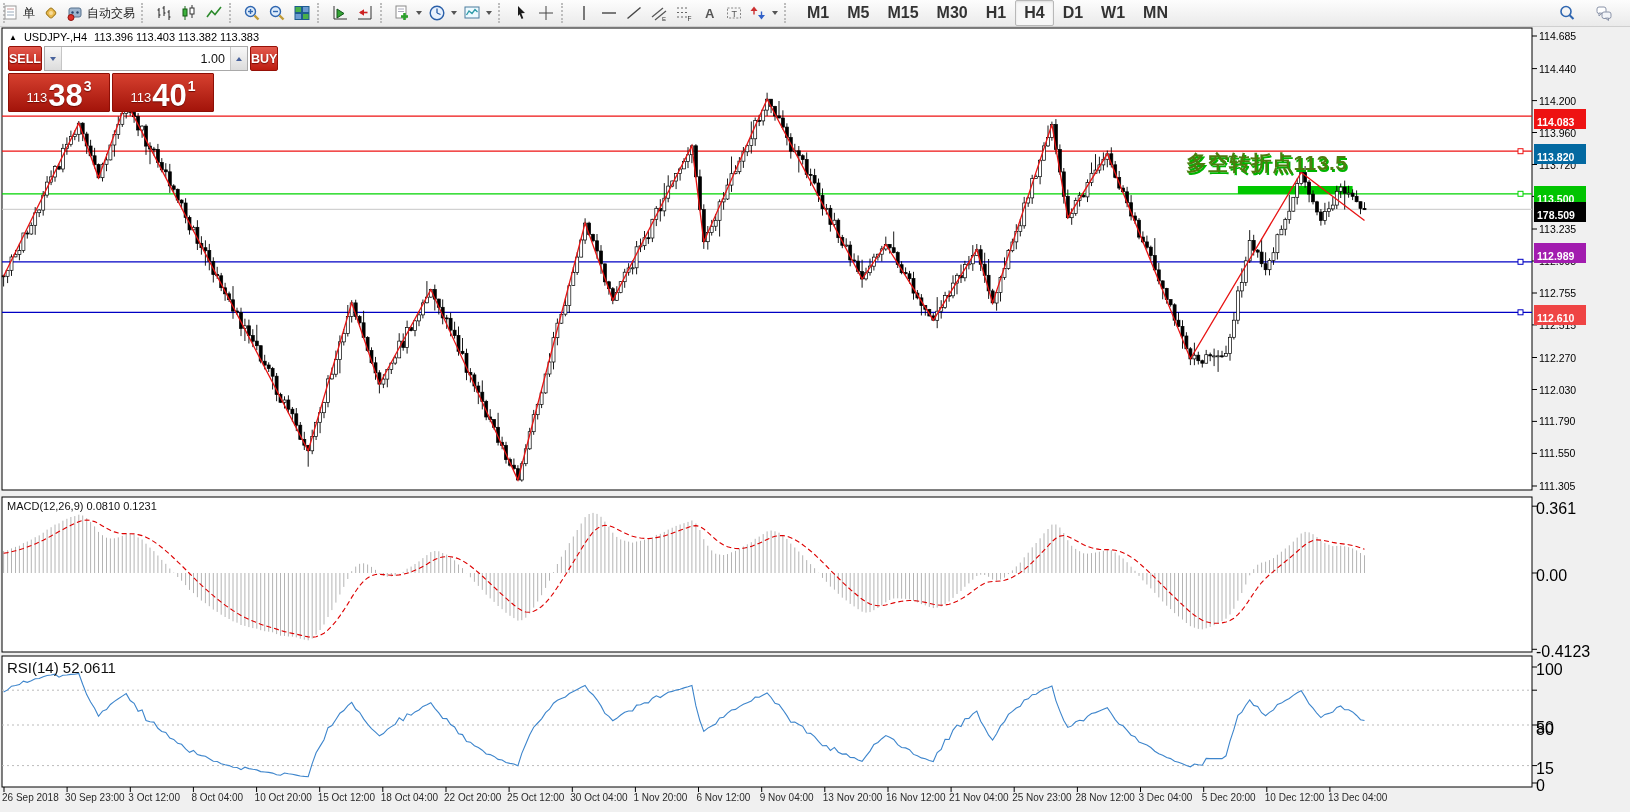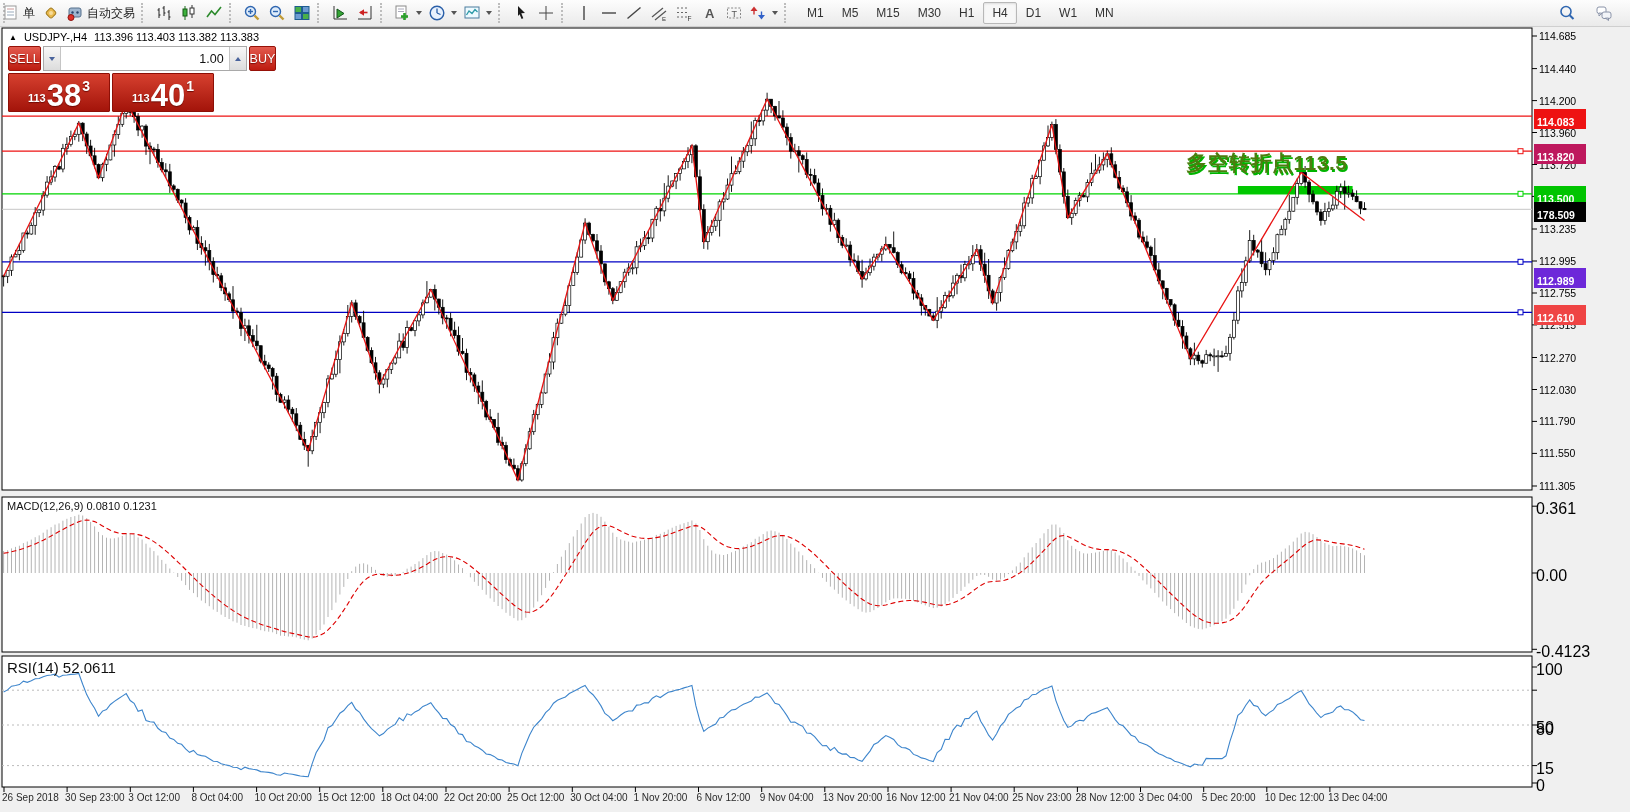--- a/index.html
+++ b/index.html
@@ -6,41 +6,41 @@
 html,body{margin:0;padding:0;width:1630px;height:812px;overflow:hidden;
   font-family:"Liberation Sans",sans-serif;background:#f0f0f0}
 #root{position:relative;width:1630px;height:812px}
 #toolbar{position:absolute;left:0;top:0;width:1630px;height:27px;display:flex;align-items:center;
   background:linear-gradient(#fdfdfd,#eaeaea);border-bottom:1px solid #cfcfcf;overflow:hidden}
 .tbtn{height:23px;min-width:25px;padding:0 3px;display:flex;align-items:center;justify-content:center;gap:3px;border-radius:2px;cursor:pointer;flex:none}
 .tlabel{font-size:12px;color:#222;white-space:nowrap}
 .dd{width:0;height:0;border-left:3.5px solid transparent;border-right:3.5px solid transparent;border-top:4px solid #555;margin-left:2px}
 .grip{width:7px;height:20px;margin:0 3px;border-left:2px dotted #bdbdbd;flex:none}
 .tf-group{display:flex;align-items:center;margin-left:4px}
-.tf{font-size:12px;color:#333;padding:3px 8px;border:1px solid transparent;border-radius:2px;cursor:pointer;font-weight:normal}
+.tf{font-size:16px;color:#333;padding:3px 8px;border:1px solid transparent;border-radius:2px;cursor:pointer;font-weight:bold}
 .tf.active{background:#f7f7f7;border-color:#b8b8b8;box-shadow:inset 0 1px 2px #ddd}
 .tb-right{margin-left:auto;margin-right:14px;display:flex;gap:12px}
 #svg-host{position:absolute;left:0;top:0;width:1630px;height:812px}
 #ohlc-title{position:absolute;left:9px;top:31px;font-size:11px;color:#000;display:flex;gap:7px;align-items:center}
 #ohlc-title .mk{font-size:8px;color:#000}
 .trade-panel{position:absolute;left:8px;top:46px;width:206px;user-select:none}
 .tp-row1{display:flex;height:25px;gap:2px}
-.tpbtn{width:60px;display:flex;align-items:center;justify-content:center;color:#fff;font-size:12.5px;font-weight:normal;
+.tpbtn{width:60px;display:flex;align-items:center;justify-content:center;color:#fff;font-size:12.5px;font-weight:bold;
   background:linear-gradient(#e35a4e,#bd1c10);border:1px solid #961108;border-radius:2px;cursor:pointer;text-shadow:0 1px 1px #7a0d06}
 .spinner{flex:1;display:flex;border:1px solid #a9a9a9;background:#fff}
 .spin-btn{width:17px;display:flex;align-items:center;justify-content:center;background:linear-gradient(#f8f8f8,#dcdcdc);cursor:pointer}
 .spin-btn.down{border-right:1px solid #c5c5c5}
 .spin-btn.up{border-left:1px solid #c5c5c5}
 .tri-up{width:0;height:0;border-left:3.5px solid transparent;border-right:3.5px solid transparent;border-bottom:4.5px solid #49639c}
 .tri-down{width:0;height:0;border-left:3.5px solid transparent;border-right:3.5px solid transparent;border-top:4.5px solid #49639c}
 .vol-input{flex:1;border:none;outline:none;text-align:right;font-size:12.5px;padding-right:5px;font-family:"Liberation Sans",sans-serif;color:#111}
 .tp-row2{display:flex;gap:2px;height:39px;margin-top:2px}
 .price-box{flex:1;display:flex;align-items:flex-end;justify-content:center;color:#fff;cursor:pointer;padding-bottom:3px;border-radius:1px;
   background:linear-gradient(#d6402f,#a3140a);border:1px solid #8d0f06;text-shadow:0 1px 1px #6f0a04}
-.px-small{font-size:11px;font-weight:bold;line-height:1;margin:0 1px 4px 0}
+.px-small{font-size:13px;font-weight:normal;line-height:1;margin:0 1px 4px 0}
 .px-big{font-size:31px;font-weight:bold;line-height:0.82}
 .px-sup{font-size:14px;font-weight:bold;line-height:1;margin:0 0 15px 1px}
 #annotation{position:absolute;left:1186px;top:149px;font-size:21px;font-weight:bold;white-space:nowrap;
   text-shadow:1.5px 1.5px 0 #00b400;letter-spacing:0.5px}
 #macd-label{position:absolute;left:7px;top:500px;font-size:11px;color:#111}
 #rsi-label{position:absolute;left:7px;top:659px;font-size:15px;color:#111}
 .tick-label{position:absolute;left:1539px;font-size:10.5px;color:#000;white-space:nowrap}
 .ind-tick-label{position:absolute;left:1536px;font-size:16px;color:#000;white-space:nowrap}
 .line-label{position:absolute;left:1534px;font-size:10.5px;font-weight:bold;color:#fff;padding:7px 3px 1px 3px;white-space:nowrap;min-width:52px}
 .date-label{position:absolute;top:792px;font-size:10px;color:#2a2a2a;white-space:nowrap}
@@ -1472,24 +1472,24 @@
       <div class="tick-label" style="top:480.0px">111.305</div>
       <div class="ind-tick-label" style="top:500.2px">0.361</div>
       <div class="ind-tick-label" style="top:567.0px">0.00</div>
       <div class="ind-tick-label" style="top:643.3px">-0.4123</div>
       <div class="ind-tick-label" style="top:661.0px">100</div>
       <div class="ind-tick-label" style="top:721px">80</div>
       <div class="ind-tick-label" style="top:719.0px">50</div>
       <div class="ind-tick-label" style="top:759.6px">15</div>
       <div class="ind-tick-label" style="top:777.0px">0</div>
       <div class="line-label" style="top:108.6px;background:#ee1212">114.083</div>
-      <div class="line-label" style="top:143.7px;background:#be185d">113.820</div>
+      <div class="line-label" style="top:143.7px;background:#0369a1">113.820</div>
       <div class="line-label" style="top:186.3px;background:#00c400">113.500</div>
       <div class="line-label" style="top:201.8px;background:#000000">178.509</div>
-      <div class="line-label" style="top:268px;background:#6d28d9">112.989</div>
+      <div class="line-label" style="top:243px;background:#a21caf">112.989</div>
       <div class="line-label" style="top:304.8px;background:#ef4444">112.610</div>
       <div class="date-label" style="left:2.0px">26 Sep 2018</div>
       <div class="date-label" style="left:65.1px">30 Sep 23:00</div>
       <div class="date-label" style="left:128.3px">3 Oct 12:00</div>
       <div class="date-label" style="left:191.4px">8 Oct 04:00</div>
       <div class="date-label" style="left:254.6px">10 Oct 20:00</div>
       <div class="date-label" style="left:317.7px">15 Oct 12:00</div>
       <div class="date-label" style="left:380.8px">18 Oct 04:00</div>
       <div class="date-label" style="left:444.0px">22 Oct 20:00</div>
       <div class="date-label" style="left:507.1px">25 Oct 12:00</div>

